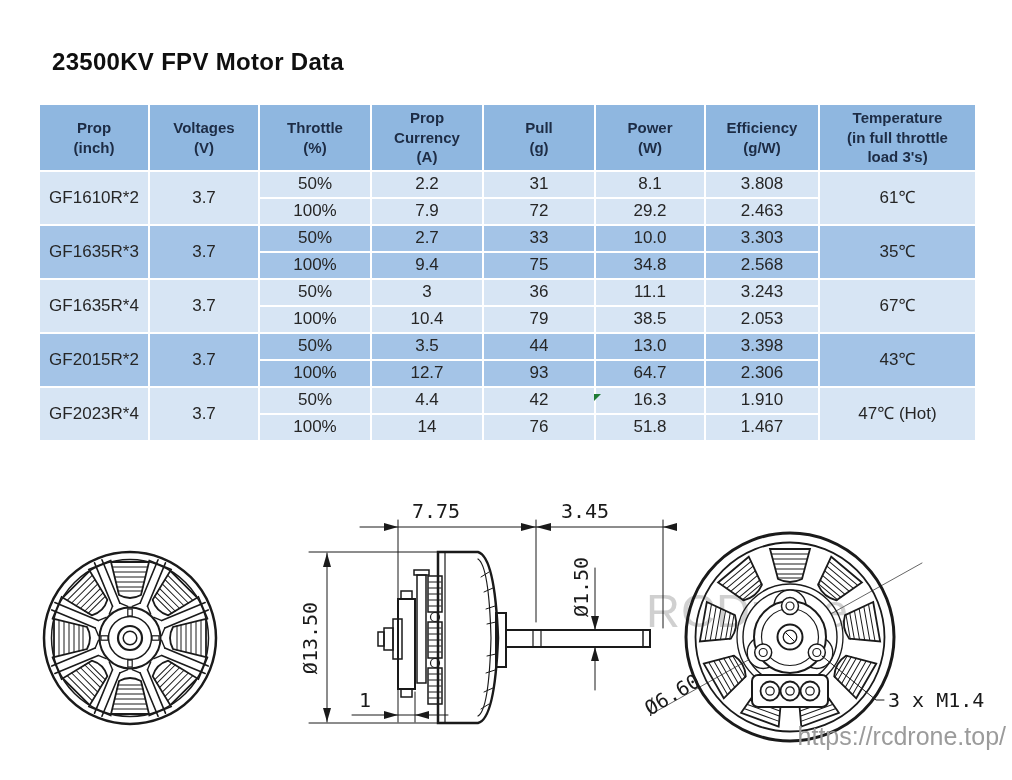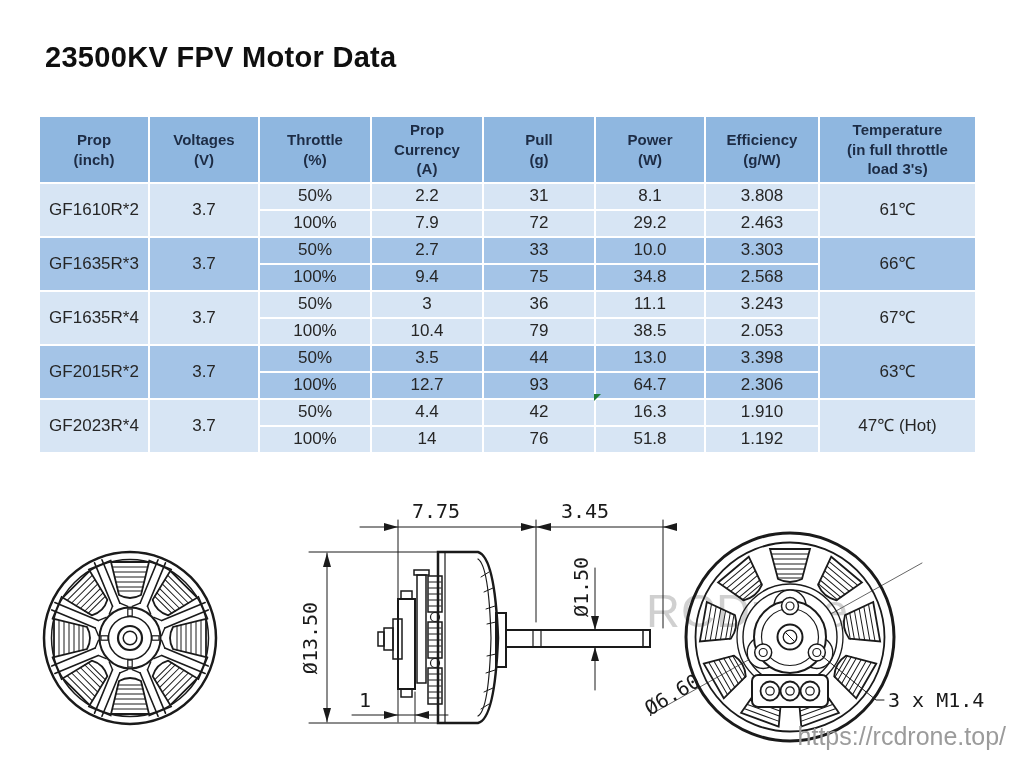--- a/index.html
+++ b/index.html
@@ -1,26 +1,26 @@
 <!DOCTYPE html>
 <html><head>
 <meta charset="utf-8">
 <style>
   html,body{margin:0;padding:0;}
   body{
     width:1012px;height:780px;position:relative;background:#ffffff;
     font-family:"Liberation Sans",sans-serif;overflow:hidden;
   }
   .page-title{
-    position:absolute;left:40px;top:36px;margin:5px;
-    font-size:29px;font-weight:700;color:#0f0f0f;letter-spacing:.3px;
+    position:absolute;left:40px;top:36px;margin:12px;
+    font-size:24px;font-weight:700;color:#0f0f0f;letter-spacing:.3px;
   }
   table.motor-table{
     position:absolute;left:38px;top:103px;width:937px;
-    border-collapse:collapse;table-layout:fixed;margin-top:12px;
+    border-collapse:collapse;table-layout:fixed;
   }
   .motor-table th{
     background:#8fb7e0;color:#1d2c45;font-weight:700;font-size:15px;
     line-height:1.3;white-space:pre-line;height:65px;vertical-align:middle;
     text-align:center;border:2px solid #ffffff;padding:0;
   }
   .motor-table td{
     font-size:17px;color:#262626;text-align:center;vertical-align:middle;
     height:25px;border:2px solid #ffffff;padding:0;line-height:1.1;
   }
@@ -100,21 +100,21 @@
         <td>2.463</td>
       </tr>
       <tr class="band-dark">
         <td rowspan="2">GF1635R*3</td>
         <td rowspan="2">3.7</td>
         <td>50%</td>
         <td>2.7</td>
         <td>33</td>
         <td>10.0</td>
         <td>3.303</td>
-        <td rowspan="2">66℃</td>
+        <td rowspan="2">35℃</td>
       </tr>
       <tr class="band-dark">
         <td>100%</td>
         <td>9.4</td>
         <td>75</td>
         <td>34.8</td>
         <td>2.568</td>
       </tr>
       <tr class="band-light">
         <td rowspan="2">GF1635R*4</td>
@@ -134,21 +134,21 @@
         <td>2.053</td>
       </tr>
       <tr class="band-dark">
         <td rowspan="2">GF2015R*2</td>
         <td rowspan="2">3.7</td>
         <td>50%</td>
         <td>3.5</td>
         <td>44</td>
         <td>13.0</td>
         <td>3.398</td>
-        <td rowspan="2">63℃</td>
+        <td rowspan="2">43℃</td>
       </tr>
       <tr class="band-dark">
         <td>100%</td>
         <td>12.7</td>
         <td>93</td>
         <td>64.7</td>
         <td>2.306</td>
       </tr>
       <tr class="band-light">
         <td rowspan="2">GF2023R*4</td>
@@ -158,21 +158,21 @@
         <td>42</td>
         <td>16.3</td>
         <td>1.910</td>
         <td rowspan="2">47℃ (Hot)</td>
       </tr>
       <tr class="band-light">
         <td>100%</td>
         <td>14</td>
         <td>76</td>
         <td>51.8</td>
-        <td>1.192</td>
+        <td>1.467</td>
       </tr>
     </tbody>
 </table>
 
 <div class="flag-marker" style="border-top-color: rgb(30, 123, 52);"></div>
 
 <svg class="drawings" width="1012" height="320" viewBox="0 0 1012 320" fill="none" stroke="#1a1a1a" stroke-linecap="round">
 
   <defs>
 

